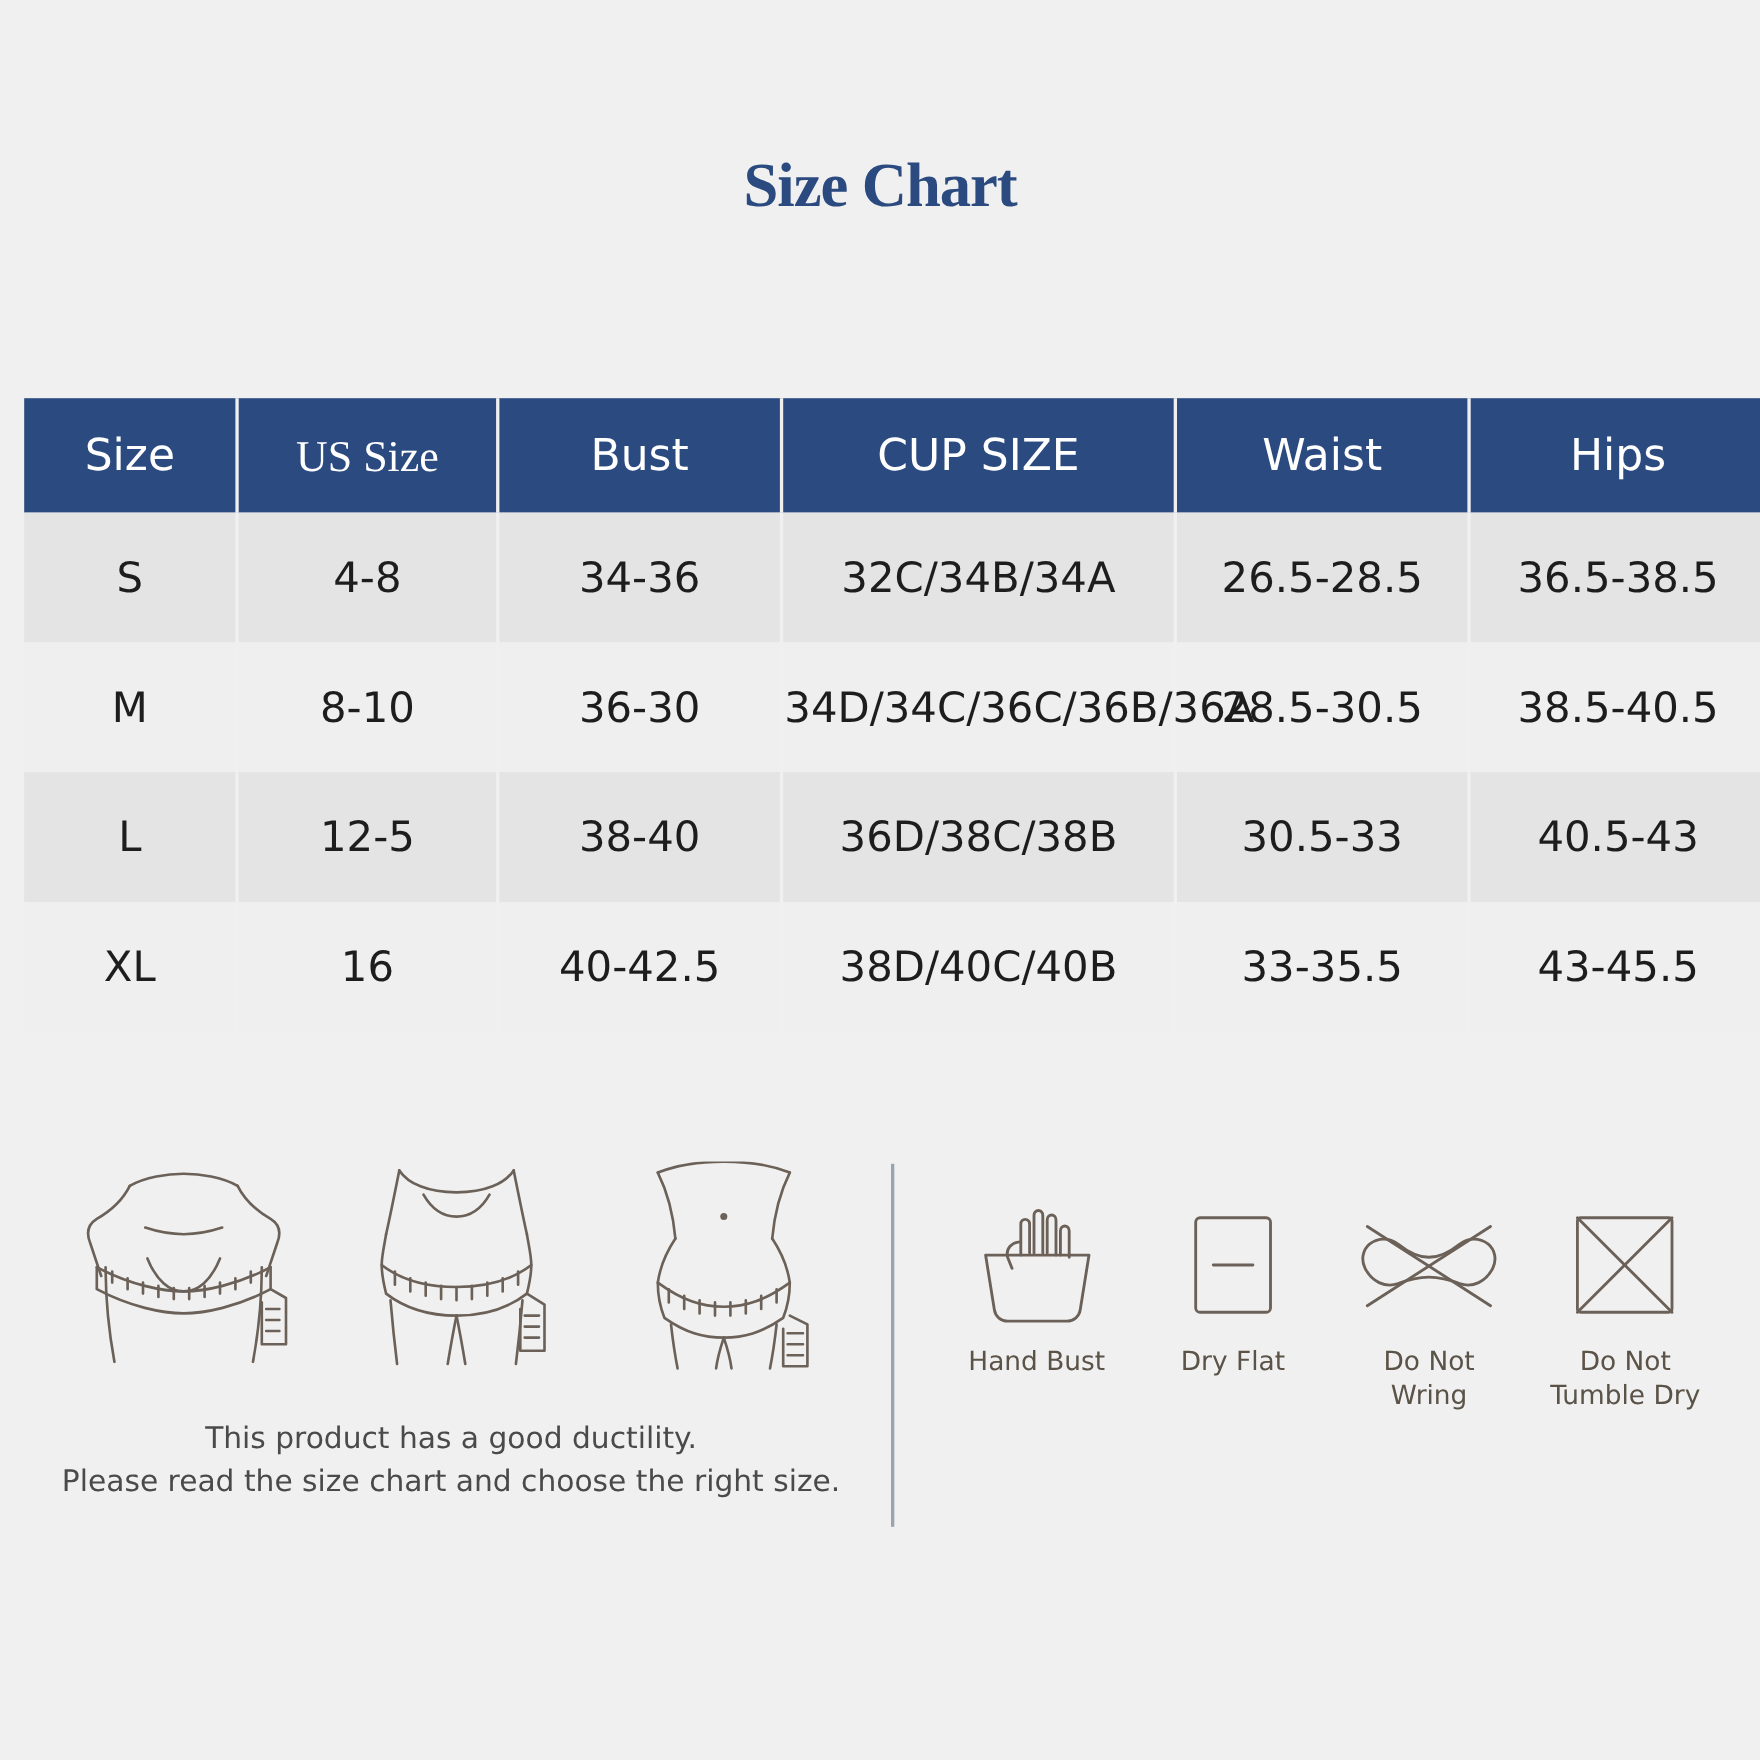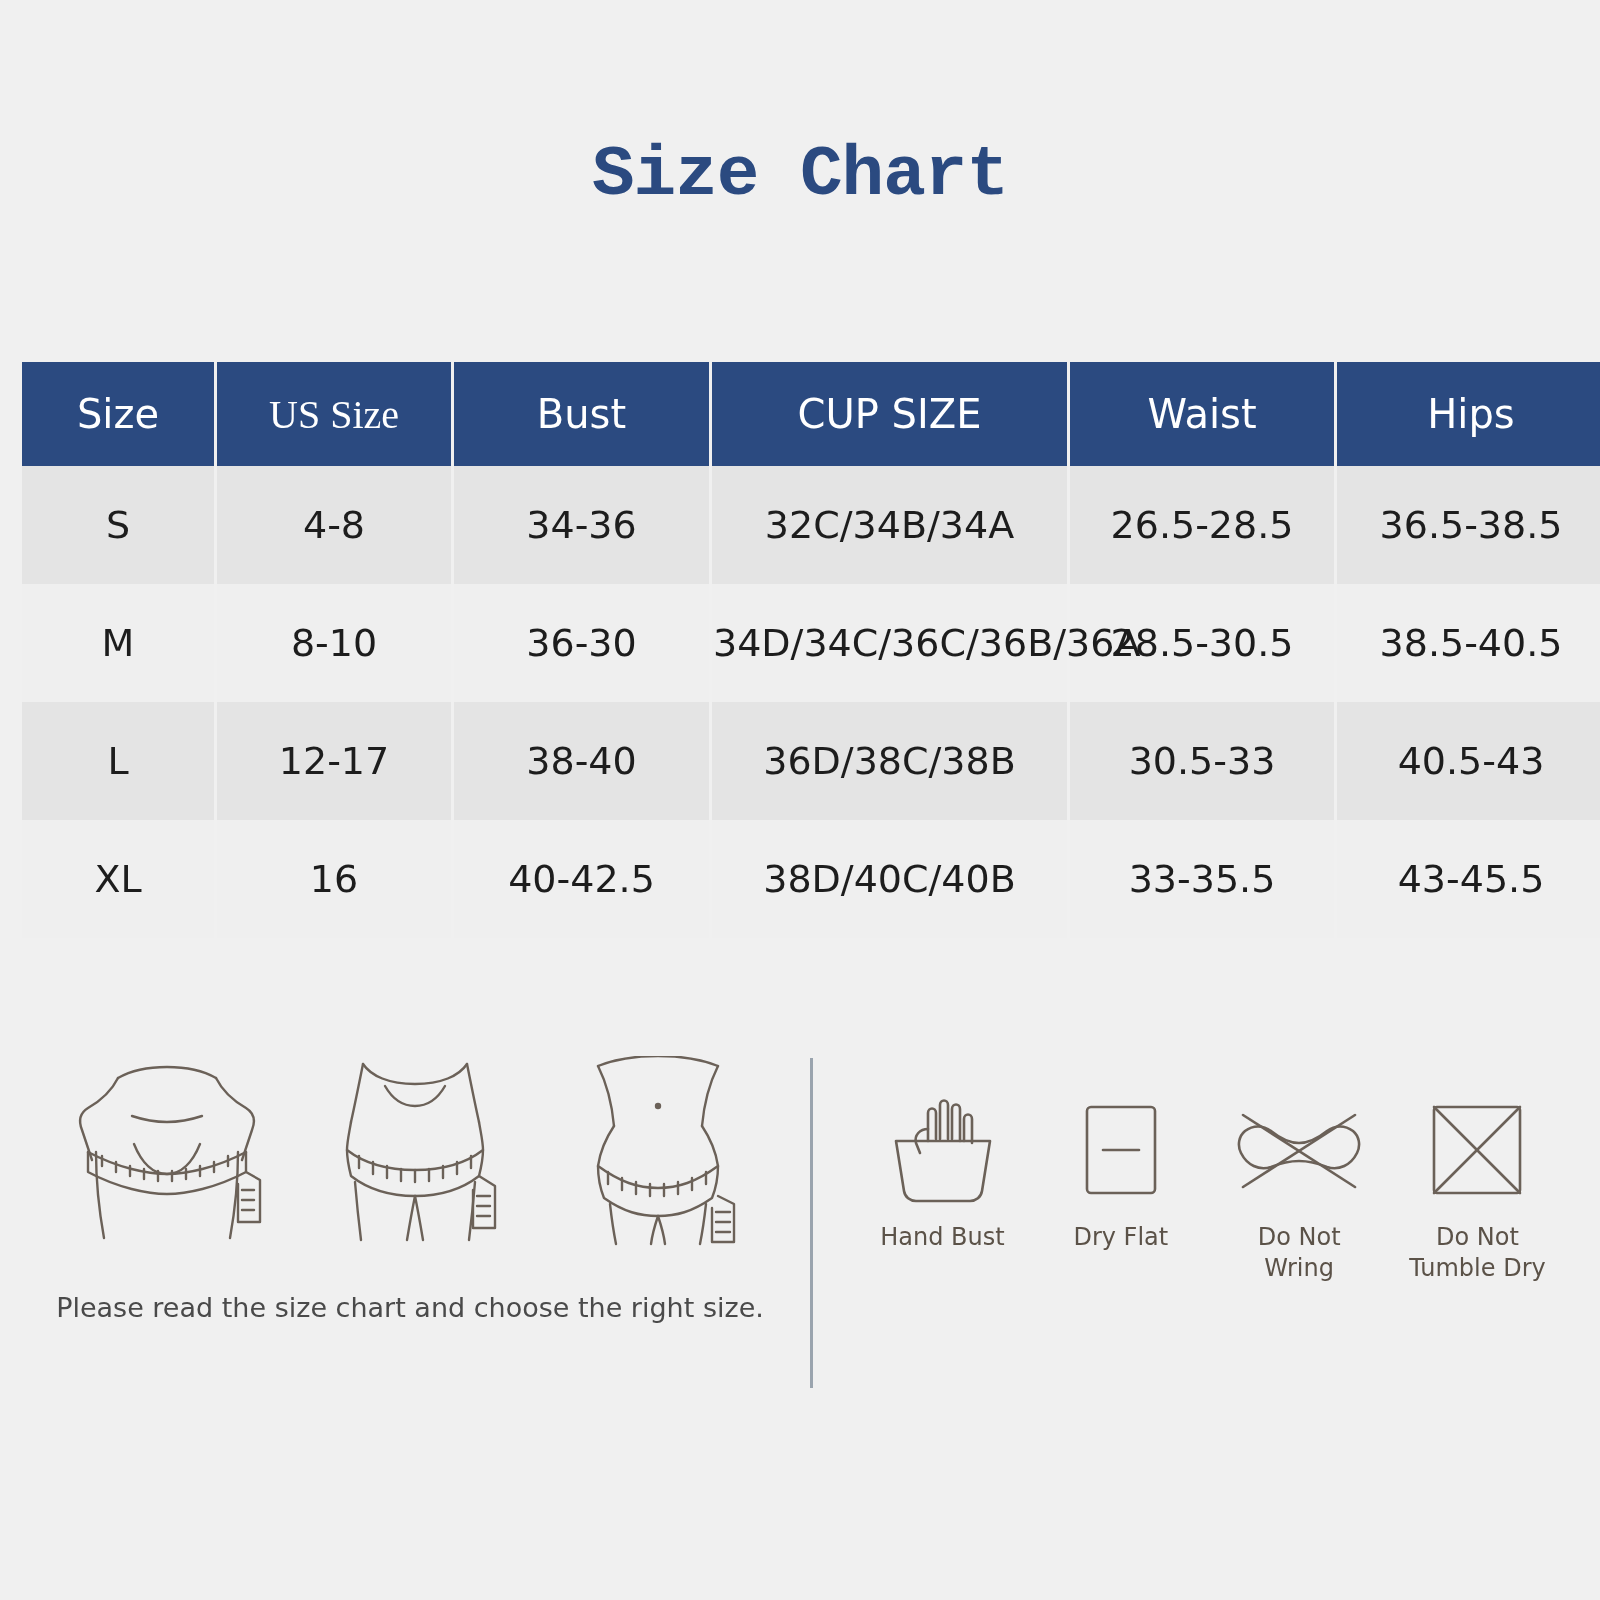--- a/index.html
+++ b/index.html
@@ -18,23 +18,23 @@
   .page {
     position: relative;
     width: 1600px;
     height: 1600px;
     box-sizing: border-box;
   }
 
   
   .title {
     text-align: center;
-    font-family: Liberation Mono, monospace;
+    font-family: Liberation Serif, serif;
     font-weight: bold;
-    font-size: 71px;
+    font-size: 57px;
     color: #2b4a80;
     letter-spacing: -1px;
     padding-top: 140px;
     line-height: 1;
   }
 
   
   .table-wrap {
     position: absolute;
     left: 22px;
@@ -169,21 +169,21 @@
         <tr>
           <td>M</td>
           <td>8-10</td>
           <td>36-30</td>
           <td class="small-cup">34D/34C/36C/36B/36A</td>
           <td>28.5-30.5</td>
           <td>38.5-40.5</td>
         </tr>
         <tr>
           <td>L</td>
-          <td>12-17</td>
+          <td>12-5</td>
           <td>38-40</td>
           <td>36D/38C/38B</td>
           <td>30.5-33</td>
           <td>40.5-43</td>
         </tr>
         <tr>
           <td>XL</td>
           <td>16</td>
           <td>40-42.5</td>
           <td>38D/40C/40B</td>
@@ -249,20 +249,21 @@
             <path d="M100 160 C96 172 94 180 93 188"></path>
             <path d="M100 160 C104 172 106 180 107 188"></path>
             <path d="M160 140 L176 148 L176 186 L154 186 L154 152"></path>
             <path d="M158 156 L172 156 M158 166 L172 166 M158 176 L172 176"></path>
             <path d="M50 116 L50 128 M64 122 L64 134 M78 126 L78 138 M92 128 L92 140 M106 128 L106 140 M120 126 L120 138 M134 122 L134 134 M148 116 L148 128"></path>
           </svg>
         </span>
 
       </div>
       <div class="measure-note">
+        <div>This product has a good ductility.</div>
         <div>Please read the size chart and choose the right size.</div>
       </div>
     </div>
 
     <div class="care-group">
 
       <div class="care-item">
         <div class="care-icon">
           <svg width="118" height="110" viewBox="0 0 118 110" fill="none" stroke="#6b6158" stroke-width="2.6" stroke-linecap="round" stroke-linejoin="round">
             <path d="M12 46 L106 46 L98 96 C97 102 92 106 86 106 L32 106 C26 106 21 102 20 96 Z"></path>

